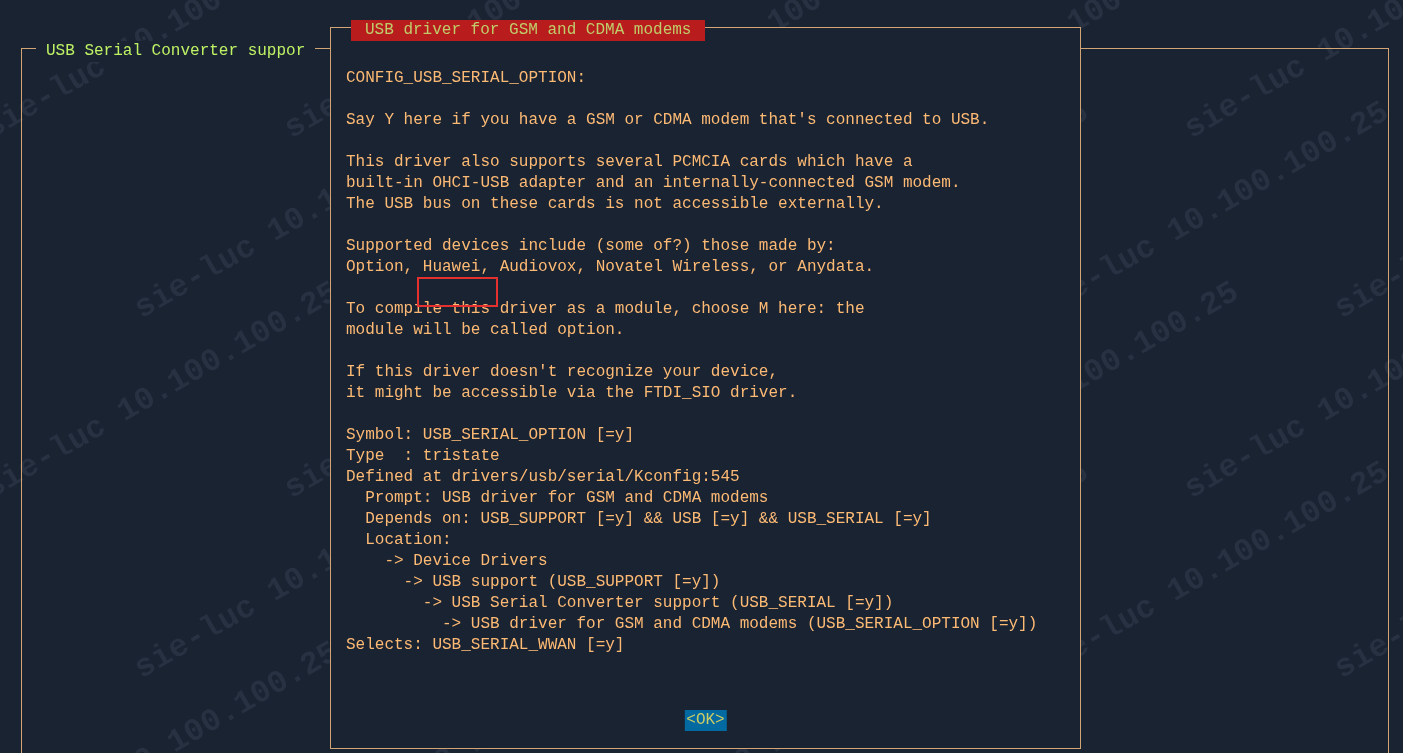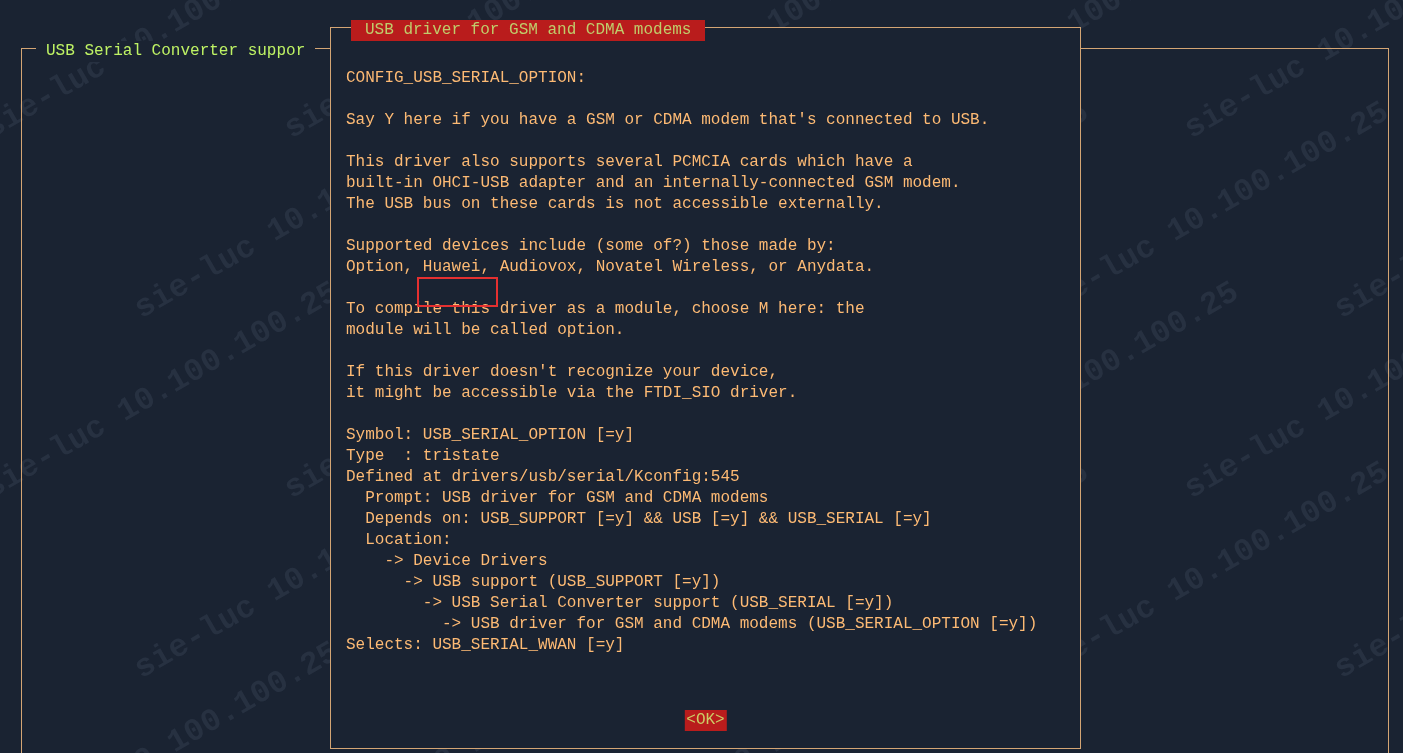--- a/index.html
+++ b/index.html
@@ -74,21 +74,21 @@
       position: absolute;
       border: 2px solid #e53030;
       z-index: 6;
       pointer-events: none;
     }
     .ok-btn {
       position: absolute;
       bottom: 17px;
       left: 50%;
       transform: translateX(-50%);
-      background: #b91c1c;
+      background: #0369a1;
       color: #cccc66;
       padding: 0 2px;
       z-index: 6;
       cursor: pointer;
     }
   </style>
 </head>
 <body>
 
 <div id="wm-container">

